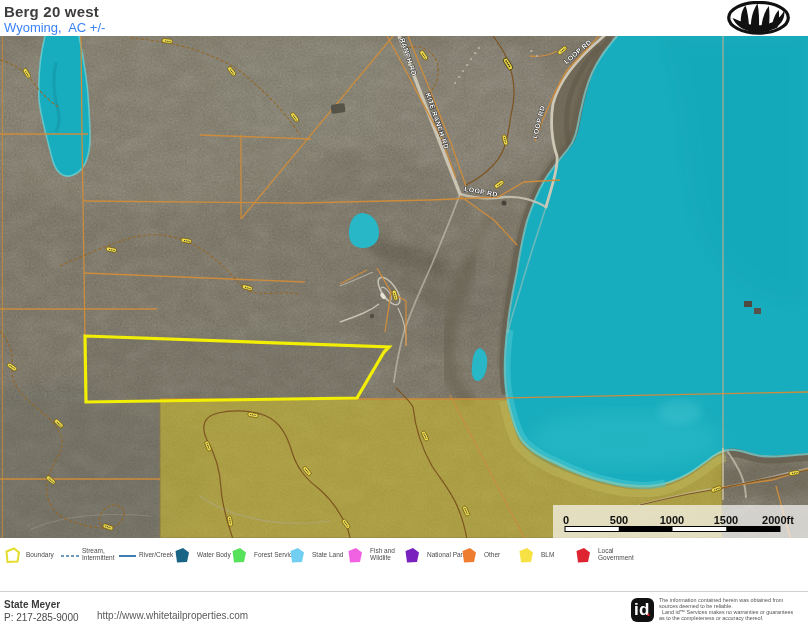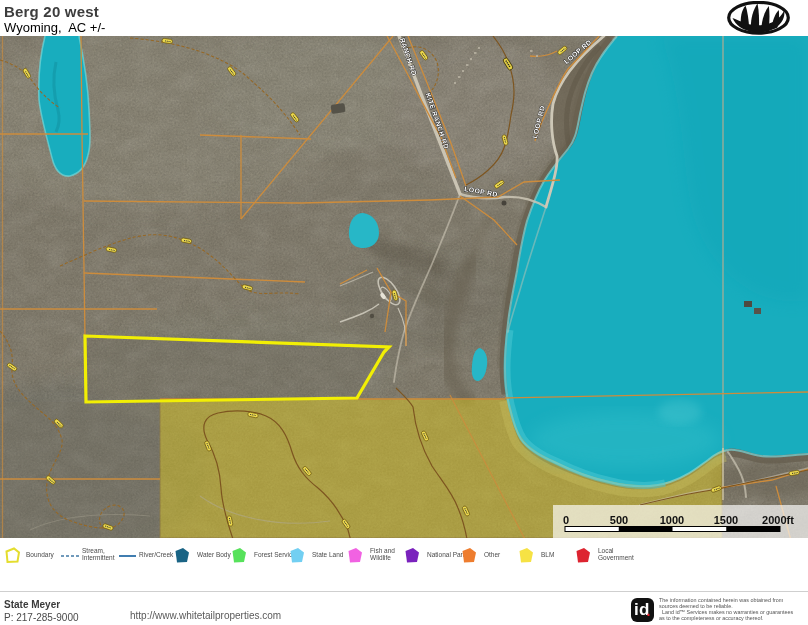--- a/index.html
+++ b/index.html
@@ -1,27 +1,27 @@
 <!DOCTYPE html>
 <html><head>
 <meta charset="utf-8">
 <style>
   html,body{margin:0;padding:0;}
   body{width:808px;height:625px;background:#fff;font-family:"Liberation Sans",sans-serif;position:relative;overflow:hidden;}
   .hdr-title{position:absolute;left:4px;top:3px;font-size:15px;font-weight:bold;color:#3d3d3d;letter-spacing:.2px;}
-  .hdr-sub{position:absolute;left:4px;top:20px;font-size:13px;color:#000000;}
+  .hdr-sub{position:absolute;left:4px;top:20px;font-size:13px;color:#3b82f6;}
   #logo{position:absolute;left:727px;top:1px;}
   #map{position:absolute;left:0;top:36px;}
   #legend{position:absolute;left:0;top:538px;width:808px;height:53px;background:#fff;font-size:6.5px;color:#444;}
   .li{position:absolute;top:9px;}
   .lt{position:absolute;color:#4a4a4a;font-size:6.5px;line-height:7px;}
   #footer{position:absolute;left:0;top:591px;width:808px;height:34px;background:#fff;border-top:1px solid #cfcfcf;}
   .fname{position:absolute;left:4px;top:599px;font-size:10px;font-weight:bold;color:#3a3a3a;}
   .fphone{position:absolute;left:4px;top:612px;font-size:10px;color:#4a4a4a;}
-  .furl{position:absolute;left:97px;top:610px;font-size:10px;color:#5a5a5a;margin-left:33px;}
+  .furl{position:absolute;left:97px;top:610px;font-size:10px;color:#5a5a5a;}
   #idlogo{position:absolute;left:631px;top:598px;width:23px;height:24px;background:#111;border-radius:6px;}
   #idlogo span{position:absolute;left:3px;top:2px;color:#fff;font-weight:bold;font-size:17px;letter-spacing:0.2px;}
   #idlogo b{position:absolute;left:15.5px;top:5px;color:#e8232e;font-size:14px;}
   .disc{position:absolute;left:659px;top:597px;width:150px;font-size:5.4px;line-height:6.1px;color:#555;}
 </style>
 </head>
 <body>
 <div class="hdr-title">Berg 20 west</div>
 <div class="hdr-sub">Wyoming,&nbsp; AC +/-</div>
 <svg id="logo" width="66" height="35" viewBox="0 0 66 35">

